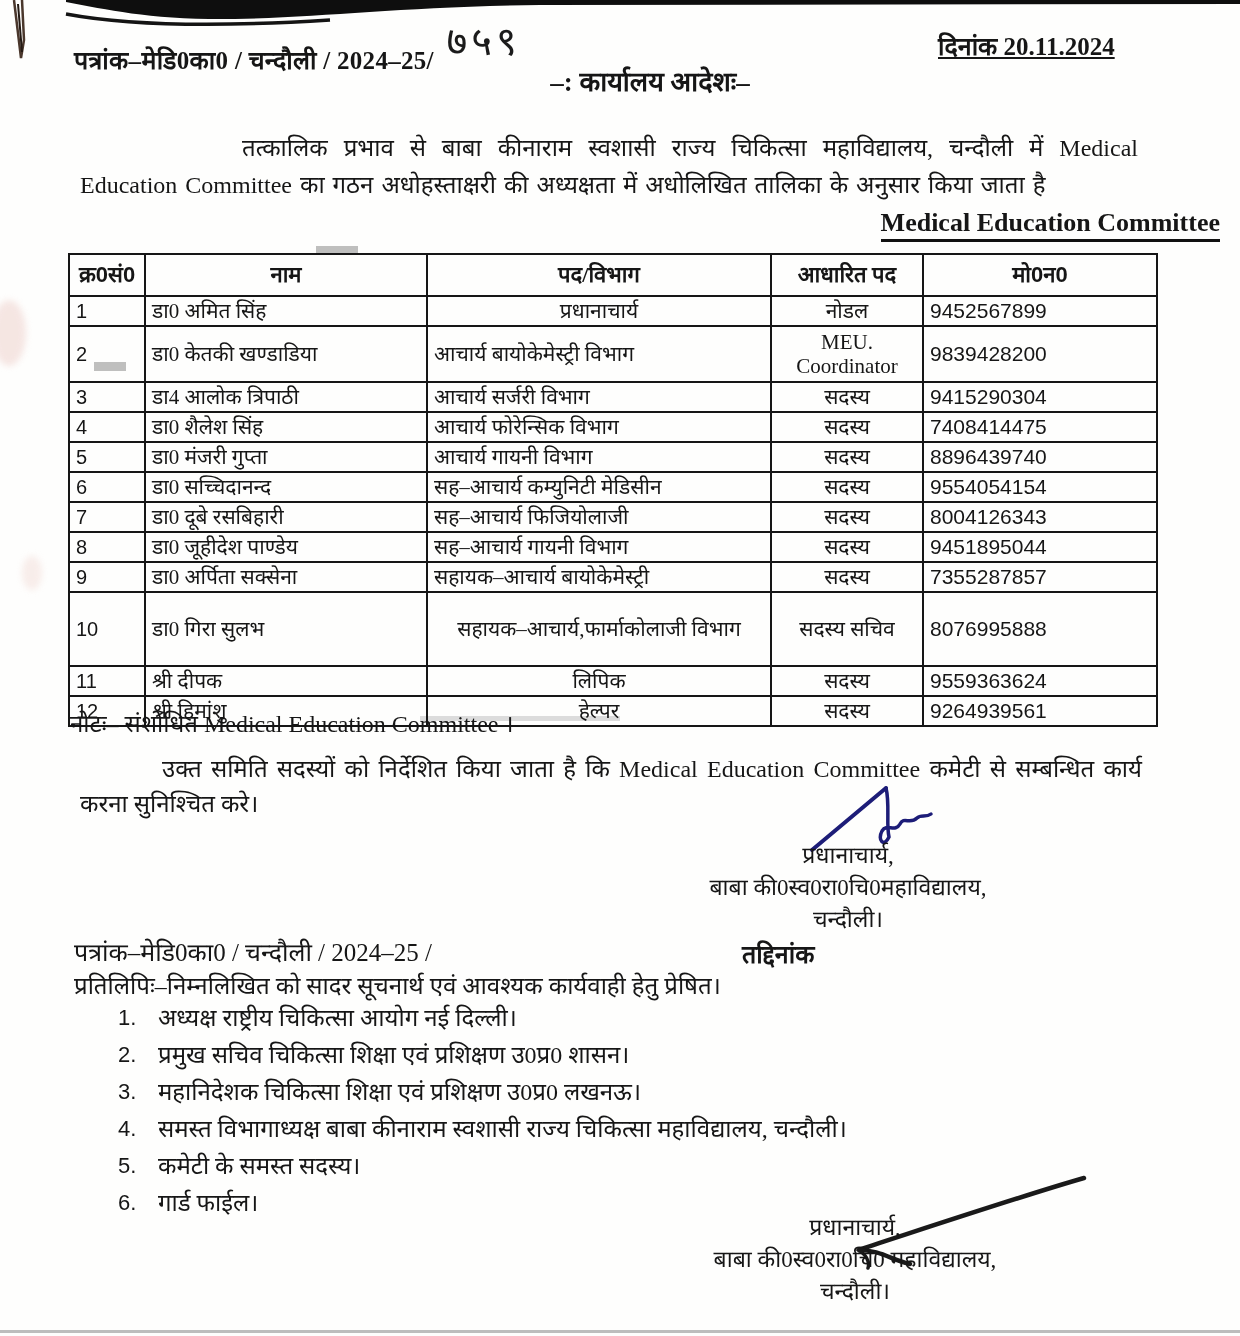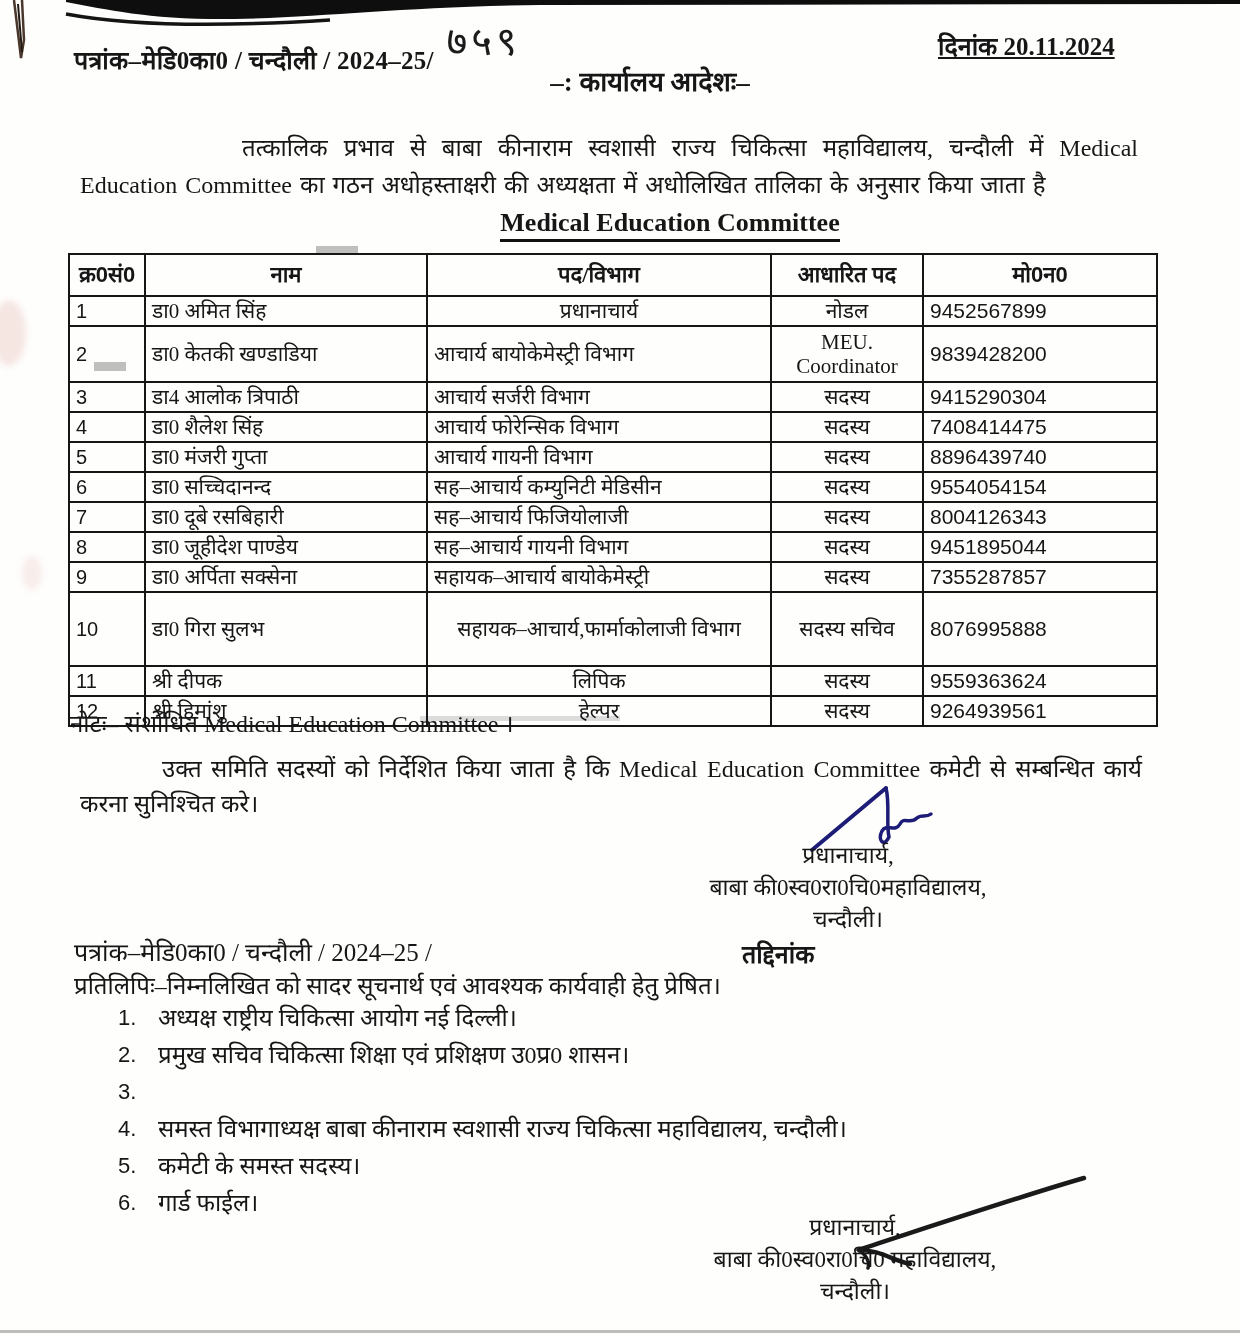--- a/index.html
+++ b/index.html
@@ -23,21 +23,21 @@
   }
   .date-line{left:938px;top:28px;font-size:25px;font-weight:bold;white-space:nowrap;text-decoration:underline;}
   .order-title{left:0;top:62px;width:1300px;text-align:center;font-size:27px;font-weight:bold;}
   
   .intro{
     left:80px;top:130px;width:1058px;
     font-size:24px;line-height:37px;text-align:justify;text-indent:162px;
     word-spacing:2px;
   }
   .committee-title{
-    left:120px;top:208px;width:1100px;text-align:center;
+    left:120px;top:208px;width:1100px;text-align:right;
     font-size:26px;font-weight:bold;
   }
   .committee-title span{border-bottom:3px solid #111;padding-bottom:2px;}
   
   table.committee{
     position:absolute;left:68px;top:253px;width:1068px;
     border-collapse:collapse;table-layout:fixed;
     font-size:21px;line-height:24px;
   }
   table.committee td, table.committee th{
@@ -233,20 +233,21 @@
       <div class="li">
         <span class="num">1.</span>
         <span>अध्यक्ष राष्ट्रीय चिकित्सा आयोग नई दिल्ली।</span>
       </div>
       <div class="li">
         <span class="num">2.</span>
         <span>प्रमुख सचिव चिकित्सा शिक्षा एवं प्रशिक्षण उ0प्र0 शासन।</span>
       </div>
       <div class="li">
         <span class="num">3.</span>
+        <span>महानिदेशक चिकित्सा शिक्षा एवं प्रशिक्षण उ0प्र0 लखनऊ।</span>
       </div>
       <div class="li">
         <span class="num">4.</span>
         <span>समस्त विभागाध्यक्ष बाबा कीनाराम स्वशासी राज्य चिकित्सा महाविद्यालय, चन्दौली।</span>
       </div>
       <div class="li">
         <span class="num">5.</span>
         <span>कमेटी के समस्त सदस्य।</span>
       </div>
       <div class="li">

